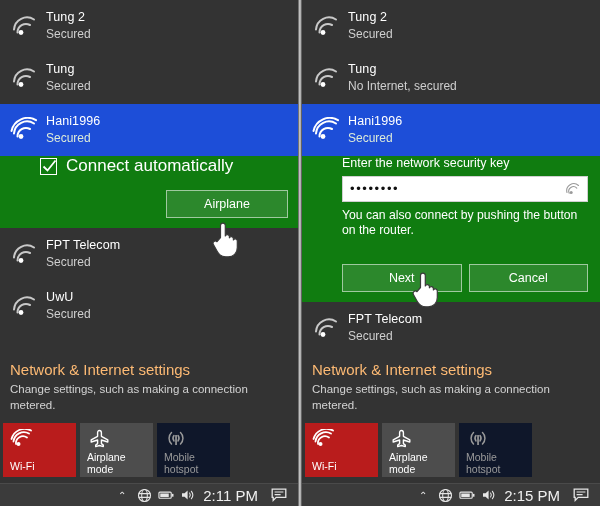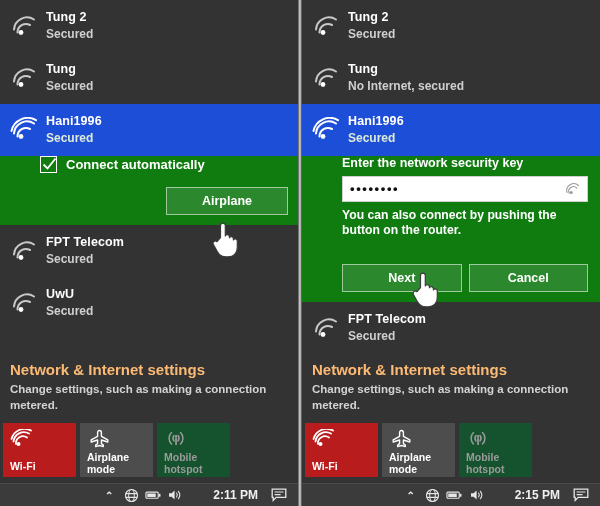--- a/index.html
+++ b/index.html
@@ -7,21 +7,20 @@
     width: 600px; height: 506px;
     background: #000;
     font-family: "Liberation Sans", sans-serif;
     overflow: hidden;
   }
   .stage {
     position: relative;
     width: 600px; height: 506px;
     display: flex;
     background: #2b2b2b;
-    font-weight: bold;
   }
   .panel {
     position: relative;
     width: 298px;
     height: 506px;
     background: #333333;
     display: flex;
     flex-direction: column;
     overflow: hidden;
   }
@@ -84,21 +83,21 @@
     margin-bottom: 14px;
   }
   .cb {
     width: 17px; height: 17px;
     border: 1.6px solid #ffffff;
     background: transparent;
     position: relative;
     flex: 0 0 17px;
   }
   .cb svg { position: absolute; left: -1px; top: -2px; }
-  .cb-label { color: #ffffff; font-size: 13px; }
+  .cb-label { color: #ffffff; font-size: 17px; }
 
   .btn {
     border: 1px solid rgba(255,255,255,0.55);
     background: #2c882c;
     color: #ffffff;
     font-size: 12.5px;
     font-family: "Liberation Sans", sans-serif;
     height: 28px;
     line-height: 26px;
     text-align: center;
@@ -178,21 +177,21 @@
     width: 73px; height: 54px;
     background: #4d4d4d;
     position: relative;
     cursor: pointer;
     padding: 6px 6px 5px 7px;
     display: flex;
     flex-direction: column;
     justify-content: space-between;
   }
   .tile.on { background: #b91c1c; }
-  .tile.dim { background: #14532d; }
+  .tile.dim { background: #0f172a; }
   .tile .t-ico { height: 22px; }
   .tile .t-label {
     font-size: 10.5px;
     color: #ffffff;
     line-height: 12px;
   }
   .tile.dim .t-label { color: #9a9a9a; }
 
   
   .taskbar {
@@ -208,24 +207,23 @@
   }
   .tb-item {
     display: flex; align-items: center; justify-content: center;
     height: 23px;
     color: #eaeaea;
     cursor: pointer;
   }
   .tb-chev { width: 22px; font-size: 10px; }
   .tb-ico { width: 22px; }
   .tb-clock {
-    font-size: 12px; color: #f0f0f0;
+    font-size: 15px; color: #f0f0f0;
     padding: 0 8px 0 4px;
     white-space: nowrap;
-    margin-left: 23px;
   }
   .tb-action { width: 26px; }
 
   
   .cursor {
     position: absolute;
     width: 30px; height: 40px;
     pointer-events: none;
     z-index: 50;
   }

